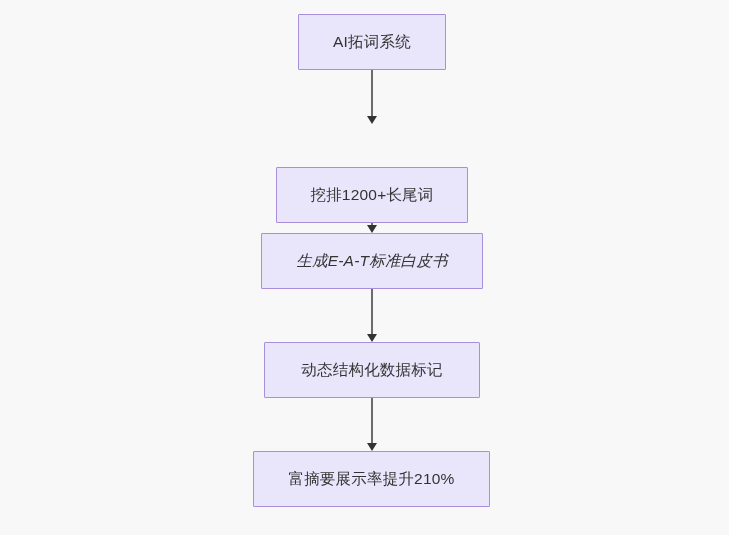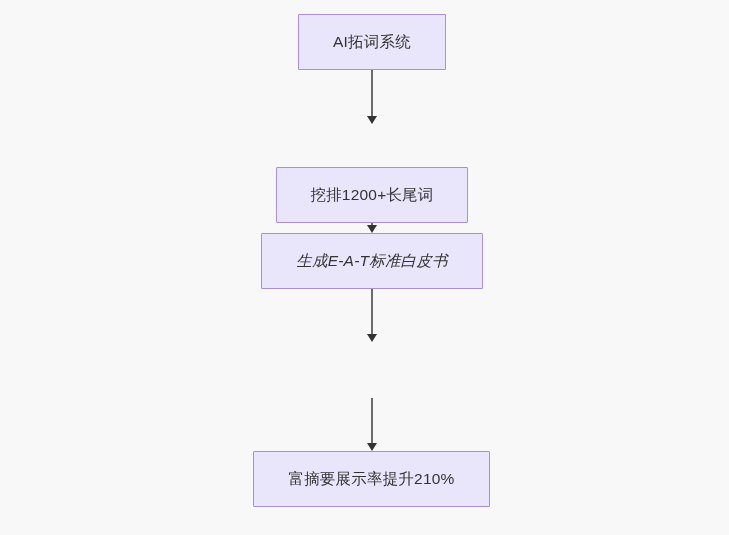--- a/index.html
+++ b/index.html
@@ -74,18 +74,21 @@
   </div>
 
   <div class="node" style="left:276px; top:124px; width:192px; height:56px;margin-top:43px;">
     <span class="node-label">挖排1200+长尾词</span>
   </div>
 
   <div class="node" style="left:261px; top:233px; width:222px; height:56px;font-style:italic;">
     <span class="node-label">生成E-A-T标准白皮书</span>
   </div>
 
+  <div class="node" style="left:264px; top:342px; width:216px; height:56px;">
+    <span class="node-label">动态结构化数据标记</span>
+  </div>
 
   <div class="node" style="left:253px; top:451px; width:237px; height:56px;">
     <span class="node-label">富摘要展示率提升210%</span>
   </div>
 
 </div>
 
 </body></html>

